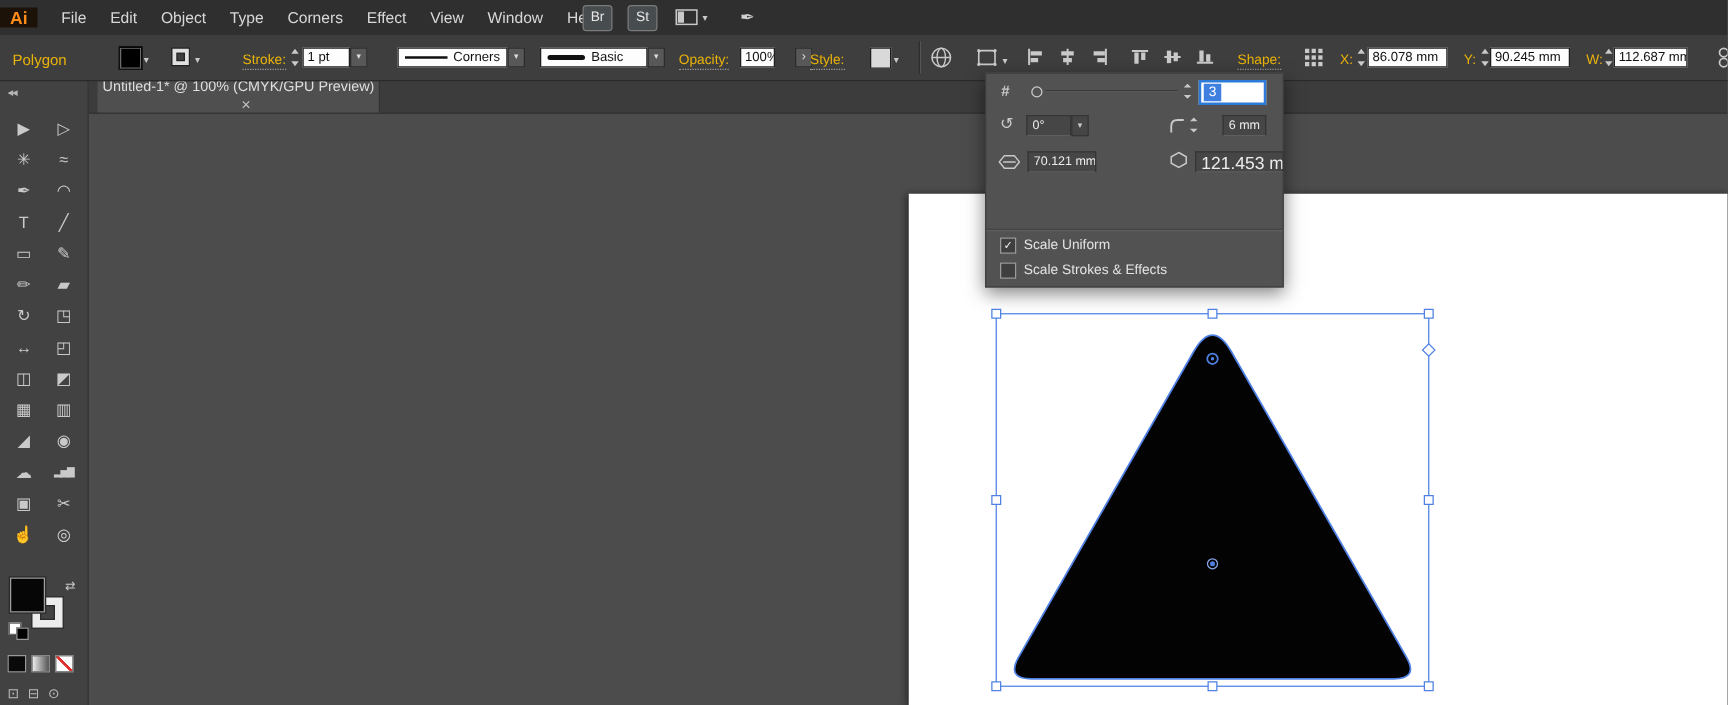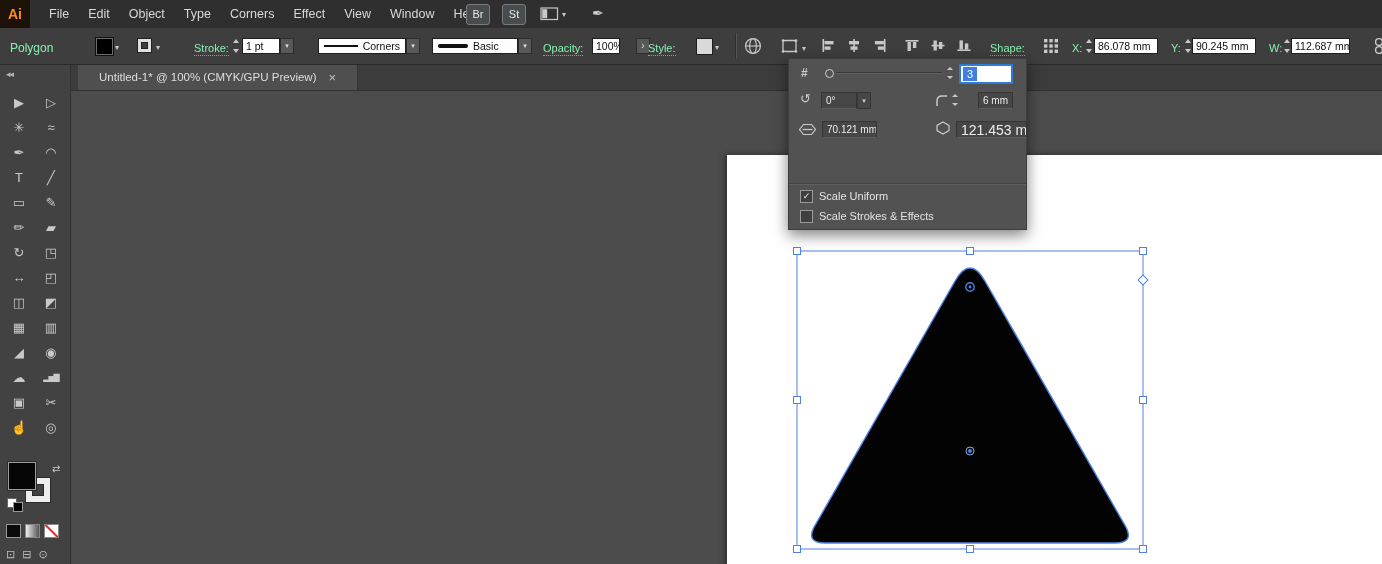--- a/index.html
+++ b/index.html
@@ -1,28 +1,28 @@
 <!DOCTYPE html>
 <html><head>
 <meta charset="utf-8">
 <style>
   html,body{margin:0;padding:0;}
   body{width:1382px;height:564px;position:relative;overflow:hidden;background:#4c4c4c;
        font-family:"Liberation Sans",sans-serif;user-select:none;}
   
   .menubar{position:absolute;top:0;left:0;right:0;height:28px;background:#2f2f2f;display:flex;align-items:center;z-index:30;}
-  .logo{width:30px;height:28px;background:#1d1208;color:#ff8c1a;font-weight:bold;font-size:14px;
+  .logo{width:30px;height:16px;background:#1d1208;color:#ff8c1a;font-weight:bold;font-size:14px;
         display:flex;align-items:center;justify-content:center;}
   .menu-item{color:#d8d8d8;font-size:12.5px;margin-left:19px;cursor:default;}
   .badge{position:absolute;top:4px;width:22px;height:19px;line-height:19px;text-align:center;background:#474c4e;
          border:1px solid #7a7a7a;border-radius:3px;color:#e8e8e8;font-size:11px;}
   .mb-abs{position:absolute;}
   
   .cbar{position:absolute;top:28px;left:0;right:0;height:36px;background:#3e3e3e;border-bottom:1px solid #2a2a2a;z-index:40;}
-  .clabel{position:absolute;top:14px;color:#86efac;font-size:11px;white-space:nowrap;}
+  .clabel{position:absolute;top:14px;color:#eab308;font-size:11px;white-space:nowrap;}
   .dotted{border-bottom:1px dotted #9a9a9a;padding-bottom:1px;}
   .wfield{position:absolute;top:10px;height:16px;background:#fdfdfd;border:1px solid #1f1f1f;box-sizing:border-box;
           display:flex;align-items:center;font-size:10.5px;color:#101010;padding:0 3px;white-space:nowrap;overflow:hidden;}
   .chevb{position:absolute;top:10px;width:14px;height:16px;background:#585858;border:1px solid #2c2c2c;box-sizing:border-box;
          color:#ddd;font-size:7px;text-align:center;line-height:14px;}
   .pchev{position:absolute;color:#c9c9c9;font-size:8px;top:15px;}
   .spin{position:absolute;top:11px;width:9px;height:14px;display:flex;flex-direction:column;justify-content:space-between;align-items:center;}
   .spin i{width:0;height:0;border-left:3.5px solid transparent;border-right:3.5px solid transparent;display:block;}
   .spin .up{border-bottom:4px solid #c9c9c9;}
   .spin .dn{border-top:4px solid #c9c9c9;}
@@ -32,22 +32,22 @@
   .profilebox{position:absolute;top:10px;height:16px;background:#fdfdfd;border:1px solid #1f1f1f;box-sizing:border-box;
               display:flex;align-items:center;gap:5px;padding:0 5px;font-size:10.5px;color:#111;white-space:nowrap;}
   .pline{width:34px;height:2px;background:#111;}
   .bline{width:30px;height:4px;background:#111;border-radius:2px;}
   .stylesw{position:absolute;left:696px;top:10px;width:15px;height:15px;background:#d9d9d9;border:1px solid #1f1f1f;}
   .vsep{position:absolute;top:5px;height:26px;width:1px;background:#2e2e2e;border-right:1px solid #555;}
   .aicon{position:absolute;top:10px;}
   .cicon{position:absolute;}
   
   .tabs{position:absolute;top:64px;left:70px;right:0;height:26px;background:#3c3c3c;border-bottom:1px solid #313131;z-index:20;}
-  .tab{position:absolute;left:8px;top:0;height:26px;background:#4f4f4f;display:flex;align-items:center;padding:0 21px;
-       color:#dedede;font-size:11.5px;border-right:1px solid #333;white-space:nowrap;}
+  .tab{position:absolute;left:8px;top:0;height:26px;background:#4f4f4f;display:flex;align-items:center;padding:0 4px;
+       color:#dedede;font-size:11.5px;border-right:1px solid #333;white-space:nowrap;flex-direction:column;}
   .tab .close{margin-left:12px;color:#c0c0c0;font-size:13px;cursor:default;}
   
   .toolbar{position:absolute;left:0;top:64px;bottom:0;width:70px;background:#424242;border-right:1px solid #333;z-index:25;}
   .collapse{position:absolute;left:6px;top:5px;color:#b5b5b5;font-size:9px;letter-spacing:-1px;}
   .tools{position:absolute;top:26px;left:3px;display:grid;grid-template-columns:32px 32px;grid-auto-rows:25px;
          justify-items:center;align-items:center;}
   .tool{color:#c9c9c9;font-size:13px;width:28px;height:22px;display:flex;align-items:center;justify-content:center;}
   .tool.sm{font-size:8px;letter-spacing:-1px;}
   .fs-fill{position:absolute;left:8px;top:398px;width:26px;height:26px;background:#060606;border:1px solid #9d9d9d;
            box-shadow:0 0 0 1px #2b2b2b;z-index:2;}

